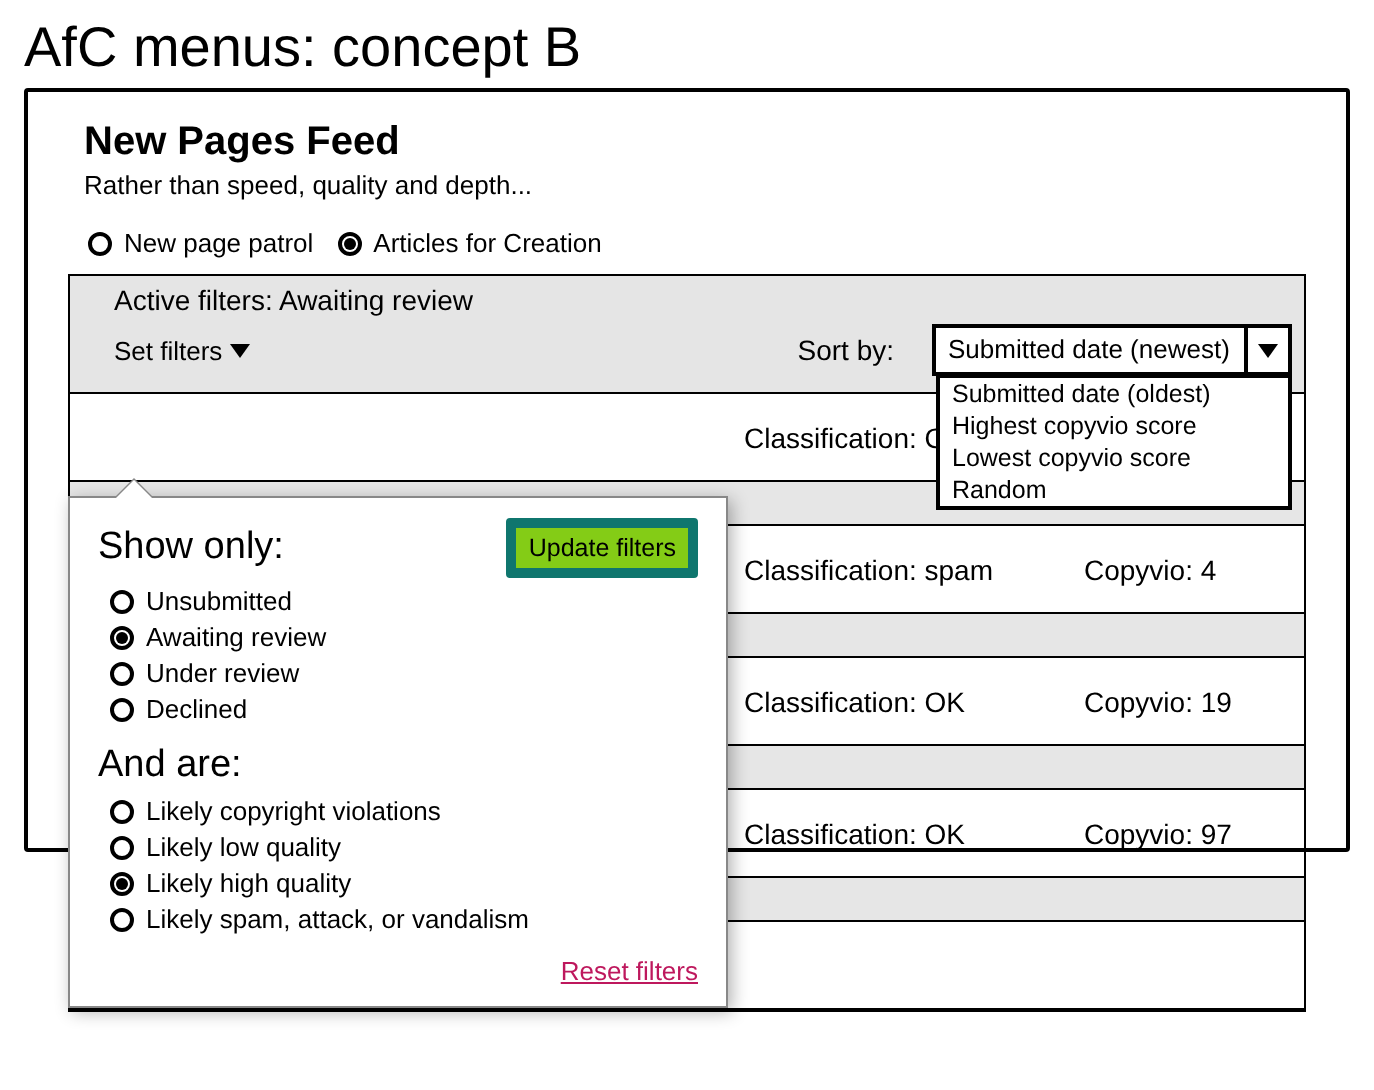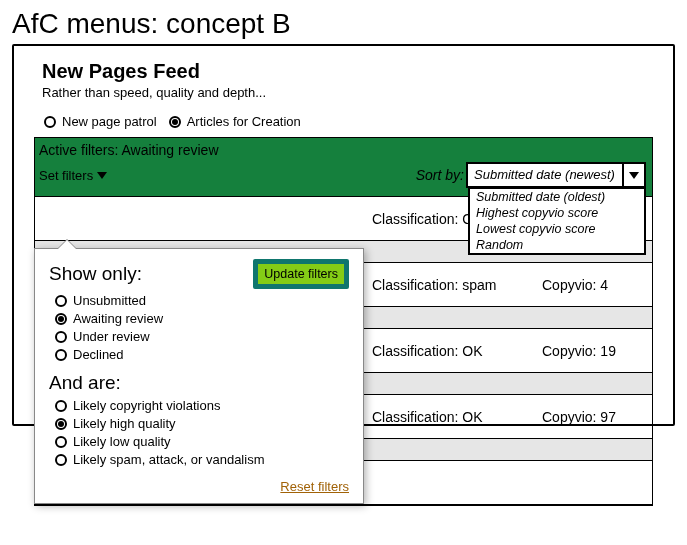--- a/index.html
+++ b/index.html
@@ -43,44 +43,44 @@
     .radio-row { display: flex; align-items: center; gap: 6px; cursor: pointer; }
     .radio {
       width: 12px; height: 12px; border: 2px solid #000; border-radius: 50%;
       display: inline-flex; align-items: center; justify-content: center;
       background: #fff;
     }
     .radio.checked::after {
       content: ""; width: 6px; height: 6px; background: #000; border-radius: 50%;
     }
     .filters-bar {
-      background: #15803d;
+      background: #e5e5e5;
       border: 1px solid #000;
-      padding: 4px 6px 8px 4px;
+      padding: 4px 6px 8px 22px;
     }
     .active-filters-line {
       font-size: 14px;
       margin-bottom: 4px;
     }
     .filters-row2 {
       display: flex;
       align-items: center;
       justify-content: space-between;
       gap: 8px;
       position: relative;
     }
     .set-filters {
       font-size: 13px;
       display: inline-flex; align-items: center; gap: 4px;
       cursor: pointer;
     }
     .tri-down {
       width: 0; height: 0; border-left: 5px solid transparent; border-right: 5px solid transparent; border-top: 7px solid #000;
     }
-    .sort-group { display: flex; align-items: center; gap: 2px; position: relative; font-style: italic; }
+    .sort-group { display: flex; align-items: center; gap: 19px; position: relative; }
     .sort-label { font-size: 14px; }
     .sort-select {
       border: 2px solid #000;
       background: #fff;
       font-size: 13px;
       display: flex; align-items: stretch;
       height: 26px;
       width: 180px;
     }
     .sort-select .sel-text { flex: 1; padding: 3px 6px; }
@@ -147,21 +147,21 @@
       font-size: 12.5px; padding: 3px 6px; cursor: pointer;
       font-family: inherit;
     }
     .popup-radio-list { margin: 2px 0 10px 6px; font-size: 13px; }
     .popup-radio-list .radio-row { margin: 3px 0; }
     .and-title { font-size: 19px; margin: 6px 0 4px 0; }
     .reset-link {
       text-align: right; margin-top: 8px;
     }
     .reset-link a {
-      color: #a16207; text-decoration: underline; font-size: 13px; cursor: pointer;
+      color: #be185d; text-decoration: underline; font-size: 13px; cursor: pointer;
     }
   </style>
 </head>
 <body>
 
 <div class="concept-title">AfC menus: concept B</div>
 
 <div class="main-panel">
 
   <div class="feed-title">New Pages Feed</div>
@@ -260,29 +260,29 @@
       </div>
     </div>
 
     <div class="and-title">And are:</div>
     <div class="popup-radio-list">
       <div class="radio-row">
         <span class="radio"></span>
         <span>Likely copyright violations</span>
       </div>
       <div class="radio-row">
+        <span class="radio"></span>
+        <span>Likely low quality</span>
+      </div>
+      <div class="radio-row">
         <span class="radio checked"></span>
         <span>Likely high quality</span>
       </div>
       <div class="radio-row">
         <span class="radio"></span>
-        <span>Likely low quality</span>
-      </div>
-      <div class="radio-row">
-        <span class="radio"></span>
         <span>Likely spam, attack, or vandalism</span>
       </div>
     </div>
 
     <div class="reset-link">
       <a>Reset filters</a>
     </div>
   </div>
 
 </div>

